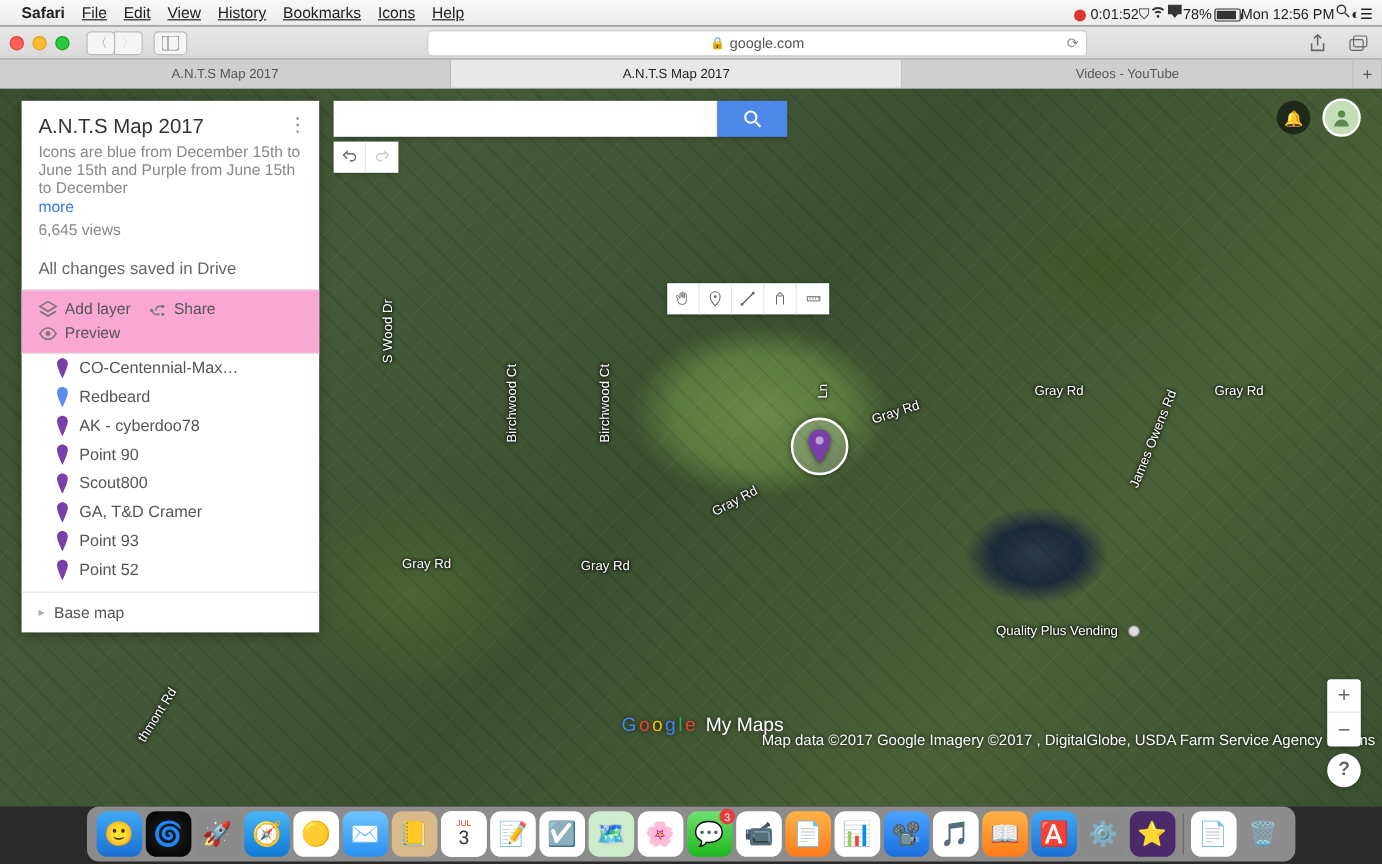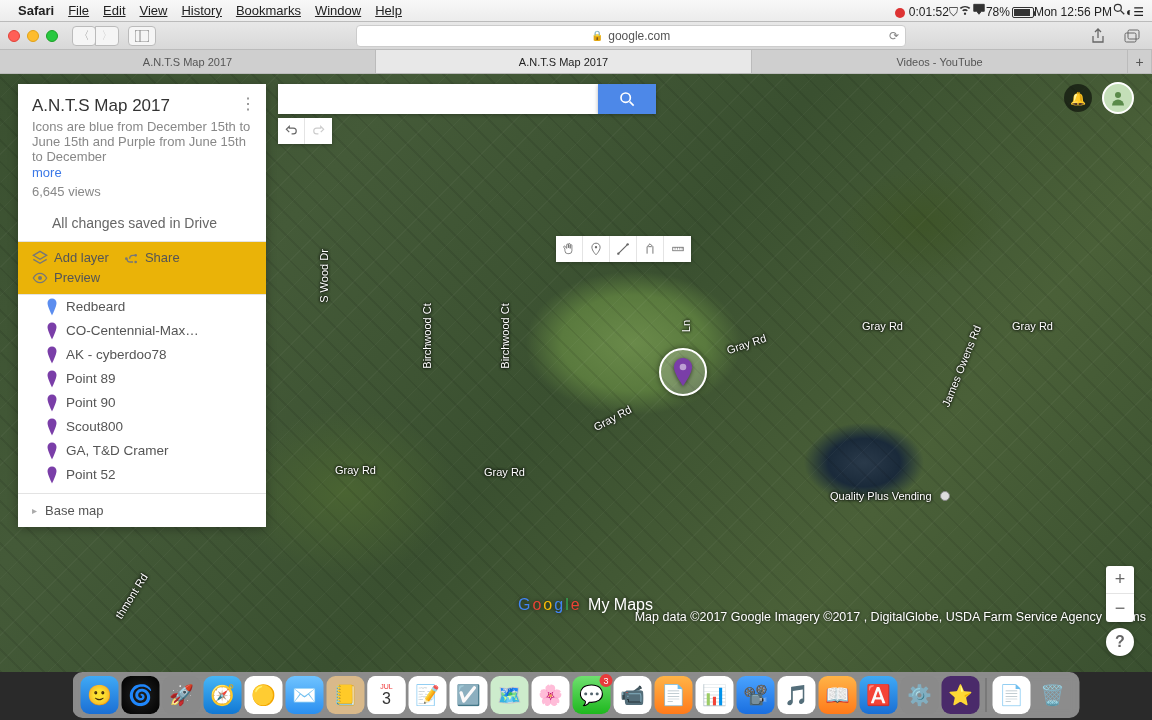--- a/index.html
+++ b/index.html
@@ -49,39 +49,39 @@
      radial-gradient(ellipse 200px 150px at 30% 70%, #4a6432 0%, transparent 55%),
      radial-gradient(ellipse 150px 100px at 80% 25%, #3e5428 0%, transparent 55%),
      radial-gradient(ellipse 120px 80px at 75% 65%, #2a3a4a 0%, #1a2a3a 30%, transparent 50%),
      linear-gradient(130deg, #3a5030 0%, #445a38 25%, #3a5030 50%, #4a6038 75%, #3a5030 100%);
   }
   .satellite::before { content:""; position:absolute; inset:0; background:
      repeating-linear-gradient(45deg, rgba(0,0,0,0.08) 0 2px, transparent 2px 15px),
      repeating-linear-gradient(-45deg, rgba(255,255,255,0.03) 0 1px, transparent 1px 20px);
   }
   .road-label { position:absolute; color:#fff; font-size:11px; text-shadow:0 0 3px #000, 0 0 3px #000; white-space:nowrap; }
-  .poi { position:absolute; display:flex; align-items:center; gap:8px; }
+  .poi { position:absolute; display:flex; align-items:center; gap:8px;margin-top:30px; }
   .poi-dot { width:10px; height:10px; background:#ddd; border:1px solid #888; border-radius:50%; }
   .poi-label { color:#fff; font-size:11px; text-shadow:0 0 3px #000, 0 0 3px #000;}
 
   
   .marker-ring { position:absolute; width:48px; height:48px; border:2px solid #fff; border-radius:50%; background:rgba(255,255,255,0.2); box-shadow:0 0 6px rgba(0,0,0,0.5); display:flex; align-items:center; justify-content:center;}
   .marker-pin { width:20px; height:28px; position:relative; }
   .marker-pin svg { width:100%; height:100%; filter:drop-shadow(0 1px 2px rgba(0,0,0,0.6)); }
 
   
   .side-panel { position:absolute; top:84px; left:18px; width:248px; background:#fff; box-shadow:0 2px 10px rgba(0,0,0,0.3); font-size:13px; color:#444; }
   .sp-header { padding:12px 14px 6px; position:relative;}
   .sp-title { font-size:17px; color:#333; margin-bottom:4px;}
   .sp-menu { position:absolute; top:10px; right:10px; color:#888; font-size:16px; cursor:pointer;}
   .sp-desc { font-size:13px; color:#888; line-height:1.15;}
   .sp-more { color:#3b78e7; font-size:13px; cursor:pointer;}
   .sp-views { color:#888; margin-top:4px;}
-  .sp-saved { padding:10px 14px; color:#666; font-size:14px;margin-left:20px;}
-  .sp-actions { background:#eab308; border-top:1px solid #e3e3e3; border-bottom:1px solid #e3e3e3; padding:8px 14px; display:flex; flex-wrap:wrap; gap:4px 14px;}
+  .sp-saved { padding:10px 14px; color:#666; font-size:14px;}
+  .sp-actions { background:#f9a8d4; border-top:1px solid #e3e3e3; border-bottom:1px solid #e3e3e3; padding:8px 14px; display:flex; flex-wrap:wrap; gap:4px 14px;}
   .sp-act { display:flex; align-items:center; gap:6px; color:#555; cursor:pointer;}
   .sp-act svg, .sp-act .ic { width:16px; height:16px; fill:#777; color:#777;}
   .sp-list { max-height:290px; overflow:hidden; }
   .sp-row { display:flex; align-items:center; gap:8px; padding:3px 14px 3px 28px; cursor:pointer; white-space:nowrap; overflow:hidden; text-overflow:ellipsis;}
   .sp-row .pin { width:12px; height:18px; flex-shrink:0;}
   .sp-row .txt { overflow:hidden; text-overflow:ellipsis; color:#555; font-size:13.5px;}
   .sp-base { border-top:1px solid #e3e3e3; padding:9px 14px; display:flex; align-items:center; gap:8px; color:#555;}
   .sp-base .chev { color:#aaa; font-size:10px;}
 
   
@@ -124,21 +124,21 @@
 <body>
 
 <div class="mac-menubar">
   <span class="apple"></span>
   <span class="app">Safari</span>
   <span class="mitem">File</span>
   <span class="mitem">Edit</span>
   <span class="mitem">View</span>
   <span class="mitem">History</span>
   <span class="mitem">Bookmarks</span>
-  <span class="mitem">Window</span>
+  <span class="mitem">Icons</span>
   <span class="mitem">Help</span>
   <div class="right">
     <span><span class="rec-dot"></span><span>0:01:52</span></span>
     <span>⛉</span>
     <span><svg viewBox="0 0 24 24">
           <path fill="#333" d="M12 18a2 2 0 100 4 2 2 0 000-4zm-5-4l2 2a5 5 0 016 0l2-2a8 8 0 00-10 0zm-4-4l2 2a11 11 0 0114 0l2-2a14 14 0 00-18 0z"></path>
         </svg></span>
     <span><svg viewBox="0 0 24 24">
           <path fill="#333" d="M3 4h18v12h-5l-4 5-4-5H3z" stroke="#333" stroke-width="1.5"></path>
         </svg></span>
@@ -273,59 +273,59 @@
       <svg class="ic" viewBox="0 0 24 24">
           <path d="M2 12s4-7 10-7 10 7 10 7-4 7-10 7S2 12 2 12z" fill="none" stroke="#777" stroke-width="2"></path>
           <circle cx="12" cy="12" r="3" fill="#777"></circle>
         </svg>
       <span>Preview</span>
     </div>
   </div>
   <div class="sp-list" id="sp-list">
       <div class="sp-row">
         <svg class="pin" viewBox="0 0 24 34">
+          <path fill="#7a3ea8" d="M12 0C7 0 3 4 3 9c0 7 9 25 9 25s9-18 9-25c0-5-4-9-9-9z"></path>
+        </svg>
+        <span class="txt">CO-Centennial-Max…</span>
+      </div>
+      <div class="sp-row">
+        <svg class="pin" viewBox="0 0 24 34">
           <path fill="#5b8def" d="M12 0C7 0 3 4 3 9c0 7 9 25 9 25s9-18 9-25c0-5-4-9-9-9z"></path>
         </svg>
         <span class="txt">Redbeard</span>
       </div>
       <div class="sp-row">
         <svg class="pin" viewBox="0 0 24 34">
           <path fill="#7a3ea8" d="M12 0C7 0 3 4 3 9c0 7 9 25 9 25s9-18 9-25c0-5-4-9-9-9z"></path>
         </svg>
-        <span class="txt">CO-Centennial-Max…</span>
-      </div>
-      <div class="sp-row">
-        <svg class="pin" viewBox="0 0 24 34">
-          <path fill="#7a3ea8" d="M12 0C7 0 3 4 3 9c0 7 9 25 9 25s9-18 9-25c0-5-4-9-9-9z"></path>
-        </svg>
         <span class="txt">AK - cyberdoo78</span>
       </div>
       <div class="sp-row">
         <svg class="pin" viewBox="0 0 24 34">
           <path fill="#7a3ea8" d="M12 0C7 0 3 4 3 9c0 7 9 25 9 25s9-18 9-25c0-5-4-9-9-9z"></path>
         </svg>
-        <span class="txt">Point 89</span>
-      </div>
-      <div class="sp-row">
-        <svg class="pin" viewBox="0 0 24 34">
-          <path fill="#7a3ea8" d="M12 0C7 0 3 4 3 9c0 7 9 25 9 25s9-18 9-25c0-5-4-9-9-9z"></path>
-        </svg>
         <span class="txt">Point 90</span>
       </div>
       <div class="sp-row">
         <svg class="pin" viewBox="0 0 24 34">
           <path fill="#7a3ea8" d="M12 0C7 0 3 4 3 9c0 7 9 25 9 25s9-18 9-25c0-5-4-9-9-9z"></path>
         </svg>
         <span class="txt">Scout800</span>
       </div>
       <div class="sp-row">
         <svg class="pin" viewBox="0 0 24 34">
           <path fill="#7a3ea8" d="M12 0C7 0 3 4 3 9c0 7 9 25 9 25s9-18 9-25c0-5-4-9-9-9z"></path>
         </svg>
         <span class="txt">GA, T&amp;D Cramer</span>
+      </div>
+      <div class="sp-row">
+        <svg class="pin" viewBox="0 0 24 34">
+          <path fill="#7a3ea8" d="M12 0C7 0 3 4 3 9c0 7 9 25 9 25s9-18 9-25c0-5-4-9-9-9z"></path>
+        </svg>
+        <span class="txt">Point 93</span>
       </div>
       <div class="sp-row">
         <svg class="pin" viewBox="0 0 24 34">
           <path fill="#7a3ea8" d="M12 0C7 0 3 4 3 9c0 7 9 25 9 25s9-18 9-25c0-5-4-9-9-9z"></path>
         </svg>
         <span class="txt">Point 52</span>
       </div>
       <div class="sp-row"></div>
     </div>
   <div class="sp-base">

